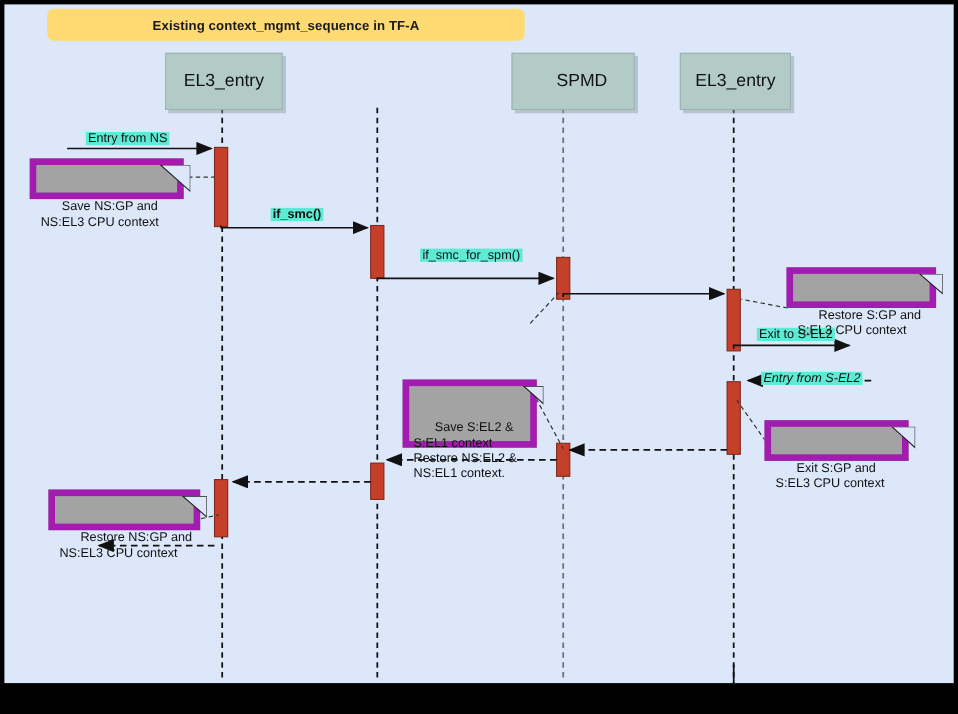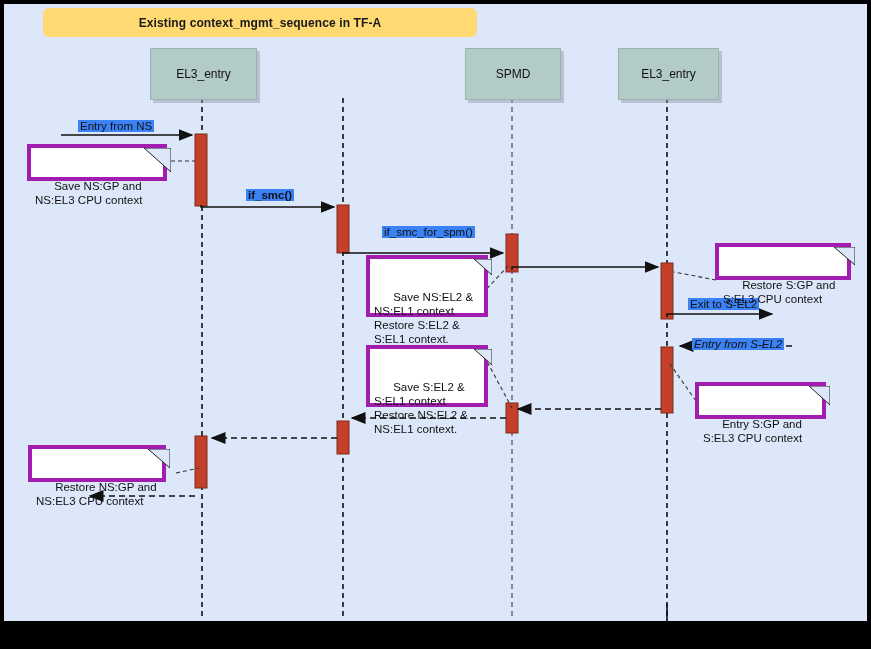--- a/index.html
+++ b/index.html
@@ -64,43 +64,43 @@
     position: absolute;
     height: 50px;
     background: #b2cbc7;
     border: 1px solid #9ab3af;
     box-shadow: 3px 3px 0 rgba(140,150,160,0.45);
     display: flex;
     align-items: center;
     justify-content: center;
   }
   .lifeline-head span {
-    font-size: 12px;
+    font-size: 16px;
     color: #111111;
   }
 
   
   .note {
     position: absolute;
-    background: #ffffff;
-    border: 4px solid #a21caf;
+    background: #a3a3a3;
+    border: 6px solid #a21caf;
     box-sizing: border-box;
     padding: 3px 5px 3px 4px;
     font-size: 11.5px;
     line-height: 14px;
     color: #111111;
     white-space: pre;
   }
 
   
   .msg-label {
     position: absolute;
     font-size: 11.5px;
     color: #111111;
-    background: #3b82f6;
+    background: #5eead4;
     padding: 0 2px;
     white-space: nowrap;
   }
 </style>
 </head>
 <body>
 
 <div id="canvas">
   <div id="diagram">
 
@@ -162,50 +162,41 @@
       </g>
     </svg>
 
     <div class="title-banner">
       <span>Existing context_mgmt_sequence in TF-A</span>
     </div>
 
     <div class="lifeline-head" style="left:146px; top:44px; width:105px;">
       <span>EL3_entry</span>
     </div>
-    <div class="lifeline-head" style="left:461px; top:44px; width:94px;">
+    <div class="lifeline-head" style="left:461px; top:44px; width:94px;padding-left:16px;">
       <span>SPMD</span>
     </div>
     <div class="lifeline-head" style="left:614px; top:44px; width:99px;">
       <span>EL3_entry</span>
     </div>
 
     <div class="msg-label" style="left:74px; top:116px;">Entry from NS</div>
     <div class="msg-label" style="left:242px; top:185px;font-weight:bold;">if_smc()</div>
     <div class="msg-label" style="left:378px; top:222px;">if_smc_for_spm()</div>
     <div class="msg-label" style="left:684px; top:294px;">Exit to S-EL2</div>
     <div class="msg-label" style="left:688px; top:334px;font-style:italic;">Entry from S-EL2</div>
 
     <div class="note" style="left:23px; top:140px; width:140px; height:37px;">
       <svg style="position:absolute; left:0; top:0; width:140px; height:37px; pointer-events:none;">
         <path d="M113,0 L140,24 L140,0 z" fill="#dde7fa" stroke="#222222" stroke-width="1"></path>
       </svg>
       <span>Save NS:GP and
 NS:EL3 CPU context</span>
     </div>
 
-    <div class="note" style="left:362px; top:251px; width:122px; height:62px;">
-      <svg style="position:absolute; left:0; top:0; width:122px; height:62px; pointer-events:none;">
-        <path d="M104,0 L122,16 L122,0 z" fill="#dde7fa" stroke="#222222" stroke-width="1"></path>
-      </svg>
-      <span>Save NS:EL2 &amp;
-NS:EL1 context
-Restore S:EL2 &amp;
-S:EL1 context.</span>
-    </div>
 
     <div class="note" style="left:711px; top:239px; width:136px; height:37px;">
       <svg style="position:absolute; left:0; top:0; width:136px; height:37px; pointer-events:none;">
         <path d="M115,0 L136,18 L136,0 z" fill="#dde7fa" stroke="#222222" stroke-width="1"></path>
       </svg>
       <span>Restore S:GP and
 S:EL3 CPU context</span>
     </div>
 
     <div class="note" style="left:362px; top:341px; width:122px; height:62px;">
@@ -215,25 +206,25 @@
       <span>Save S:EL2 &amp;
 S:EL1 context
 Restore NS:EL2 &amp;
 NS:EL1 context.</span>
     </div>
 
     <div class="note" style="left:691px; top:378px; width:131px; height:37px;">
       <svg style="position:absolute; left:0; top:0; width:131px; height:37px; pointer-events:none;">
         <path d="M110,0 L131,19 L131,0 z" fill="#dde7fa" stroke="#222222" stroke-width="1"></path>
       </svg>
-      <span>Entry S:GP and
+      <span>Exit S:GP and
 S:EL3 CPU context</span>
     </div>
 
-    <div class="note" style="left:24px; top:441px; width:138px; height:37px;">
+    <div class="note" style="left:40px; top:441px; width:138px; height:37px;">
       <svg style="position:absolute; left:0; top:0; width:138px; height:37px; pointer-events:none;">
         <path d="M116,0 L138,19 L138,0 z" fill="#dde7fa" stroke="#222222" stroke-width="1"></path>
       </svg>
       <span>Restore NS:GP and
 NS:EL3 CPU context</span>
     </div>
 
   </div>
 </div>
 

